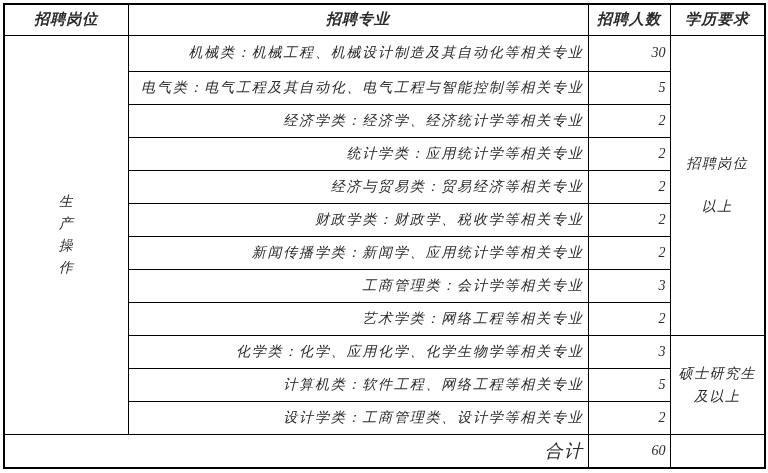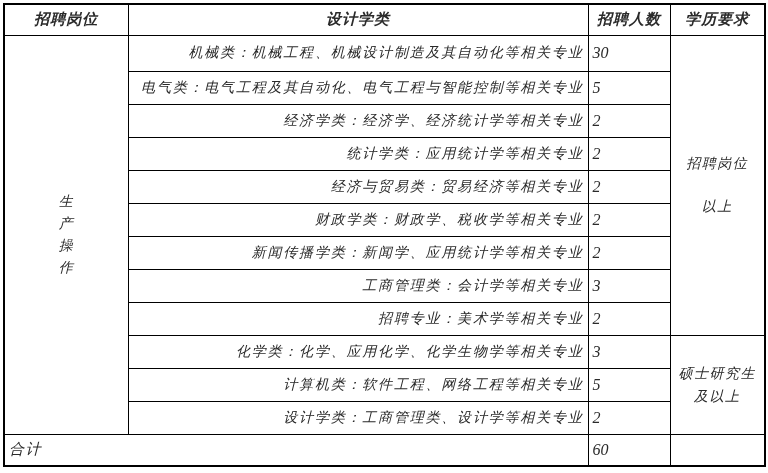--- a/index.html
+++ b/index.html
@@ -41,22 +41,22 @@
     white-space: nowrap;
   }
   td.major {
     font-size: 14px;
     letter-spacing: 1.8px;
     text-align: right;
     padding-left: 9px;
     white-space: nowrap;
   }
   td.num {
-    font-size: 16px;
-    text-align: left;
+    font-size: 14px;
+    text-align: right;
     letter-spacing: 0;
   }
   td.pos-cell {
     font-size: 14px;
     text-align: center;
     letter-spacing: 1px;
     white-space: pre-line;
     line-height: 22px;
   }
   td.edu {
@@ -67,40 +67,40 @@
   }
   td.edu-bachelor {
     line-height: 43px;
     padding-top: 12px;
   }
   td.edu-master {
     line-height: 23px;
     padding-bottom: 26px;
   }
   td.total-label {
-    font-size: 15px;
-    text-align: left;
+    font-size: 18px;
+    text-align: right;
     letter-spacing: 1.5px;
   }
   td.edu-empty { }
 </style>
 </head>
 <body>
 
 <table class="recruit">
   <colgroup>
     <col style="width:124px">
     <col style="width:460px">
     <col style="width:82px">
     <col style="width:95px">
   </colgroup>
   <thead>
     <tr class="hdr">
       <th class="col-hdr">招聘岗位</th>
-      <th class="col-hdr">设计学类</th>
+      <th class="col-hdr">招聘专业</th>
       <th class="col-hdr">招聘人数</th>
       <th class="col-hdr">学历要求</th>
     </tr>
   </thead>
   <tbody>
     <tr class="row row-first">
       <td class="pos-cell" rowspan="12">生
 产
 操
 作</td>
@@ -131,21 +131,21 @@
     </tr>
     <tr class="row">
       <td class="major">新闻传播学类：新闻学、应用统计学等相关专业</td>
       <td class="num">2</td>
     </tr>
     <tr class="row">
       <td class="major">工商管理类：会计学等相关专业</td>
       <td class="num">3</td>
     </tr>
     <tr class="row">
-      <td class="major">招聘专业：美术学等相关专业</td>
+      <td class="major">艺术学类：网络工程等相关专业</td>
       <td class="num">2</td>
     </tr>
     <tr class="row">
       <td class="major">化学类：化学、应用化学、化学生物学等相关专业</td>
       <td class="num">3</td>
       <td class="edu edu-master" rowspan="3">硕士研究生
 及以上</td>
     </tr>
     <tr class="row">
       <td class="major">计算机类：软件工程、网络工程等相关专业</td>

